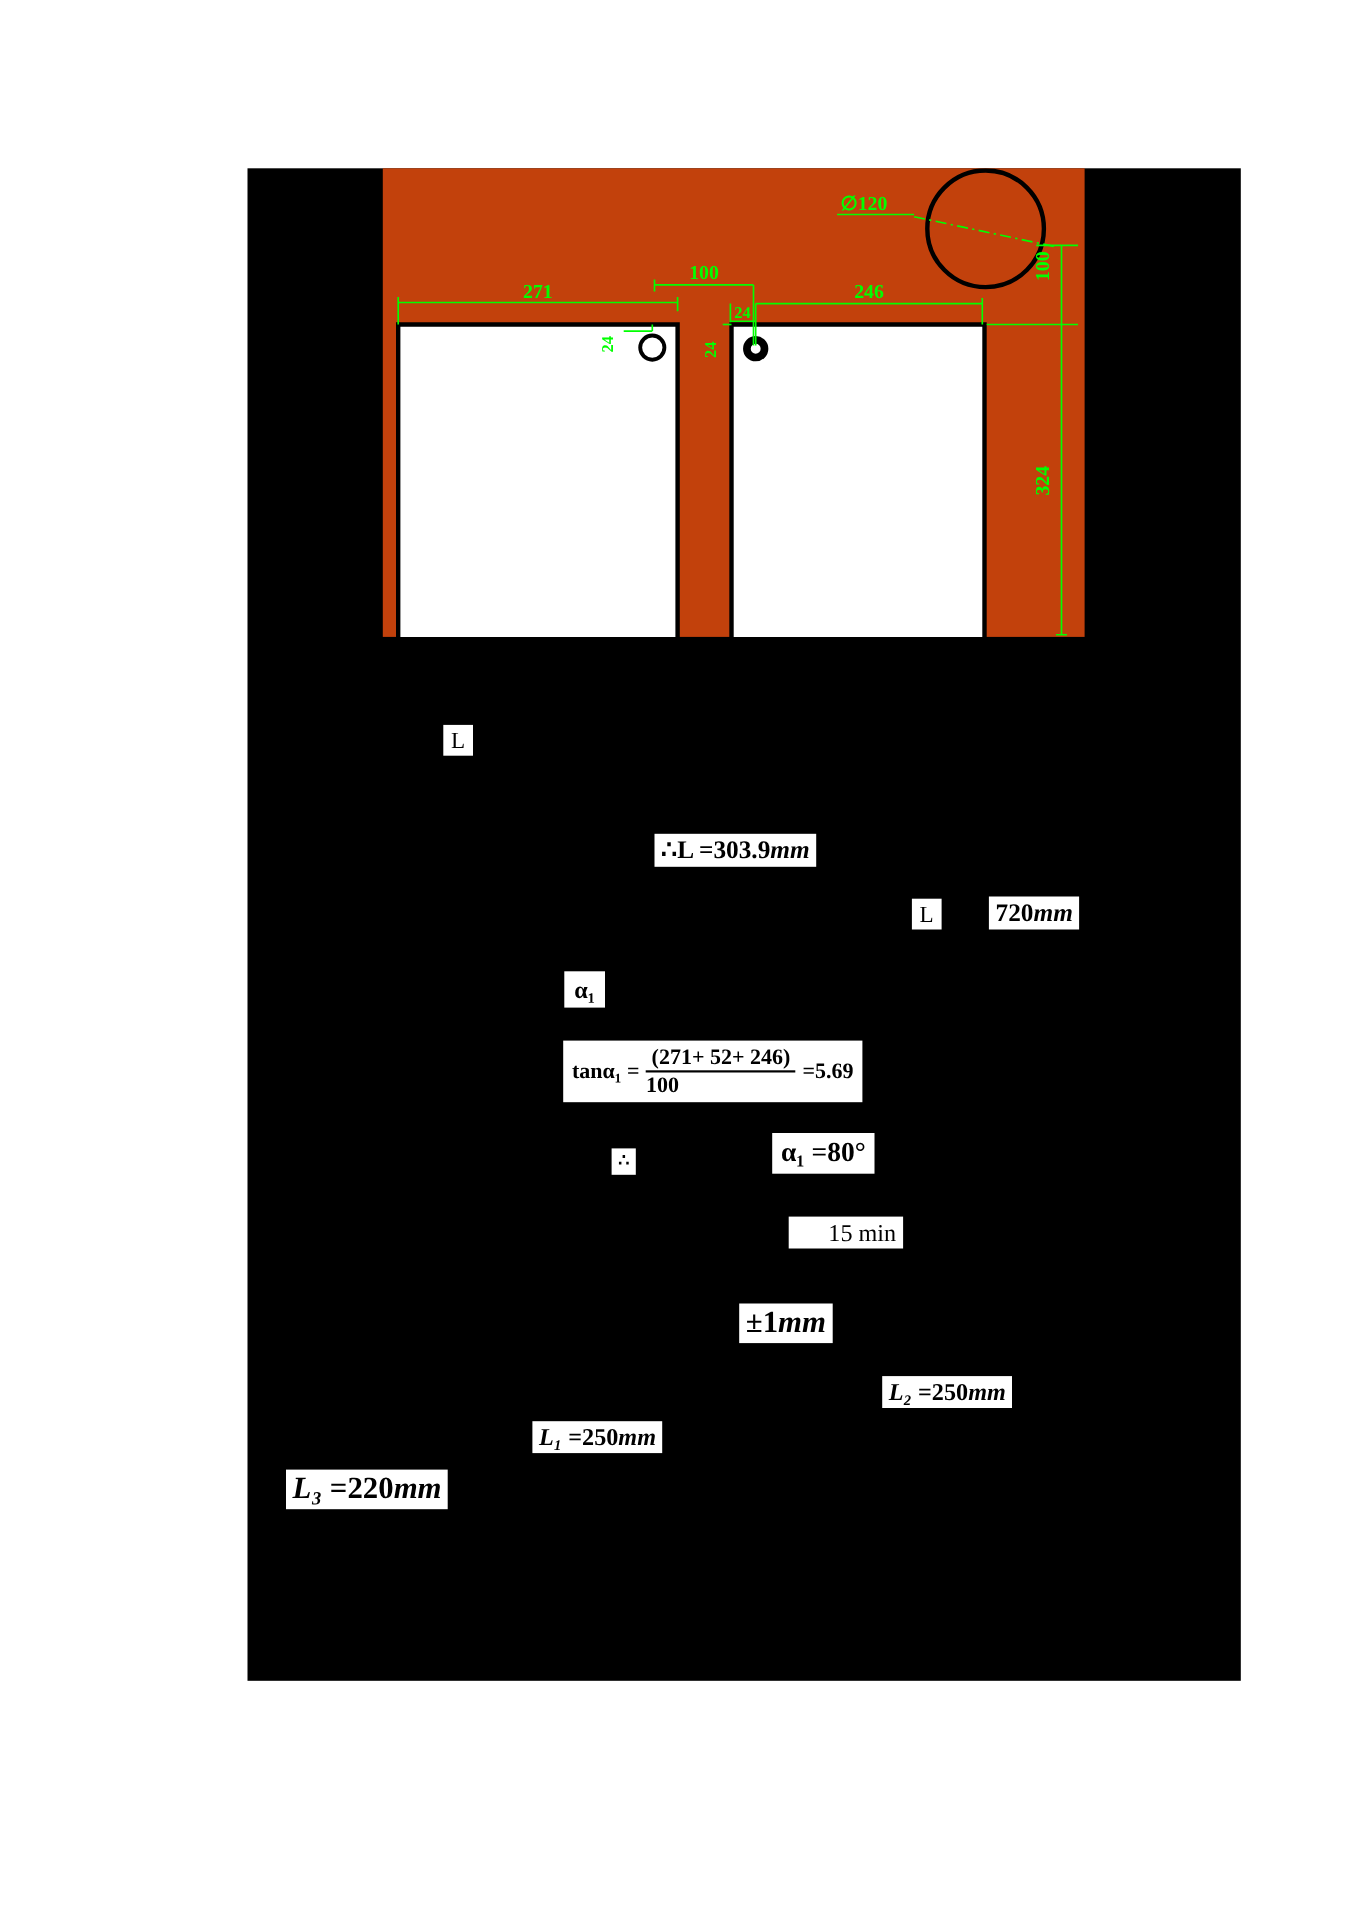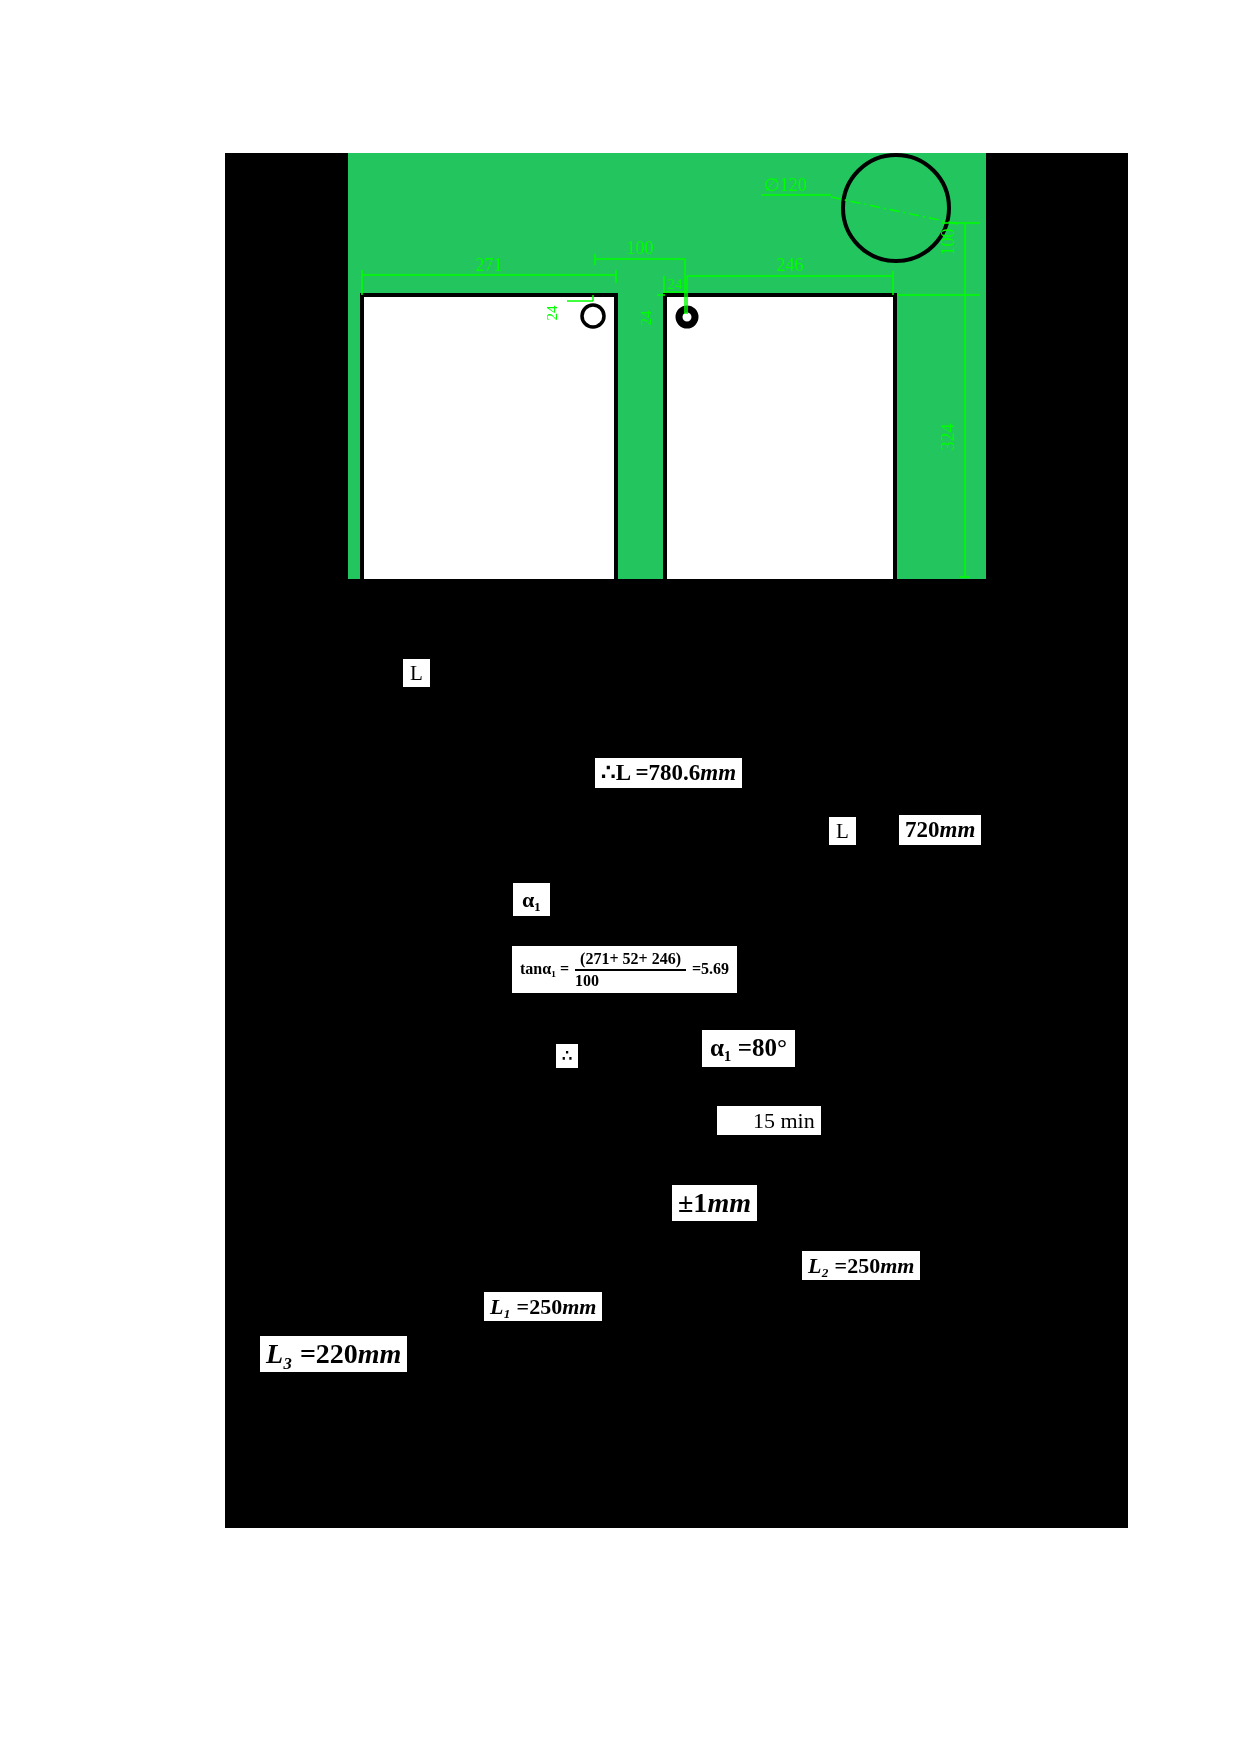--- a/index.html
+++ b/index.html
@@ -1,36 +1,36 @@
 <!DOCTYPE html>
 <html><head>
 <meta charset="utf-8">
 <style>
   html,body{margin:0;padding:0;background:#fff;}
   .page{position:relative;width:1240px;height:1754px;background:#ffffff;overflow:hidden;
         font-family:"Liberation Serif",serif;}
   .board{position:absolute;left:225px;top:153px;width:903px;height:1375px;background:#000;}
-  .panel{position:absolute;left:348px;top:153px;width:638px;height:426px;background:#22c55e;}
+  .panel{position:absolute;left:348px;top:153px;width:638px;height:426px;background:#c2410c;font-weight:bold;}
   .panel svg{display:block;width:634px;height:426px;}
   svg text{font-family:"Liberation Serif",serif;}
   .dimtxt{font-size:18px;}
   .dimtxt-sm{font-size:15px;}
 
   .fbox{position:absolute;background:#ffffff;color:#000;white-space:nowrap;
         font-weight:bold;font-size:22px;line-height:1.15;padding:2px 6px;}
   .fbox .u{font-style:italic;}
   .fbox .v{font-style:italic;}
 
   .box-l1{left:403px;top:659px;font-size:21px;padding:2px 7px;font-weight:normal;}
   .box-eq{left:447px;top:689px;font-size:22px;letter-spacing:.4px;padding:4px 8px;}
   .box-lres{left:595px;top:758px;font-size:23px;}
   .box-l2{left:829px;top:817px;font-size:21px;padding:2px 7px;font-weight:normal;}
   .box-720{left:899px;top:815px;font-size:23px;}
   .box-alpha{left:513px;top:883px;font-size:22px;padding:4px 9px;}
-  .box-tan{left:512px;top:946px;display:flex;align-items:center;gap:6px;font-size:16px;padding:4px 8px;}
+  .box-tan{left:512px;top:946px;display:flex;align-items:center;gap:6px;font-size:20px;padding:4px 8px;}
   .frac{display:inline-flex;flex-direction:column;line-height:1.1;}
   .frac .num{border-bottom:2px solid #000;padding:0 5px 1px 5px;}
   .frac .den{padding-top:1px;}
   .box-tf{left:556px;top:1044px;font-size:16px;padding:3px 6px;}
   .box-ares{left:702px;top:1030px;font-size:25px;padding:4px 8px;}
   .box-time{left:717px;top:1106px;font-size:22px;font-weight:normal;padding-left:36px;}
   .box-tol{left:641px;top:1185px;font-size:28px;margin-left:31px;}
   .box-L1{left:484px;top:1292px;font-size:22px;}
   .box-L2{left:802px;top:1251px;font-size:22px;}
   .box-L3{left:224px;top:1336px;font-size:28px;margin-left:36px;}
@@ -80,21 +80,21 @@
       <text transform="rotate(-90 606 284)" x="606" y="284" text-anchor="middle" class="dimtxt" fill="#00ff00">324</text>
     </svg>
   </div>
 
   <div class="fbox box-l1">
     <span>L</span>
   </div>
 
 
   <div class="fbox box-lres">
-    <span>∴L =780.6</span><span class="u">mm</span>
+    <span>∴L =303.9</span><span class="u">mm</span>
   </div>
 
   <div class="fbox box-l2">
     <span>L</span>
   </div>
 
   <div class="fbox box-720">
     <span>720</span><span class="u">mm</span>
   </div>
 

